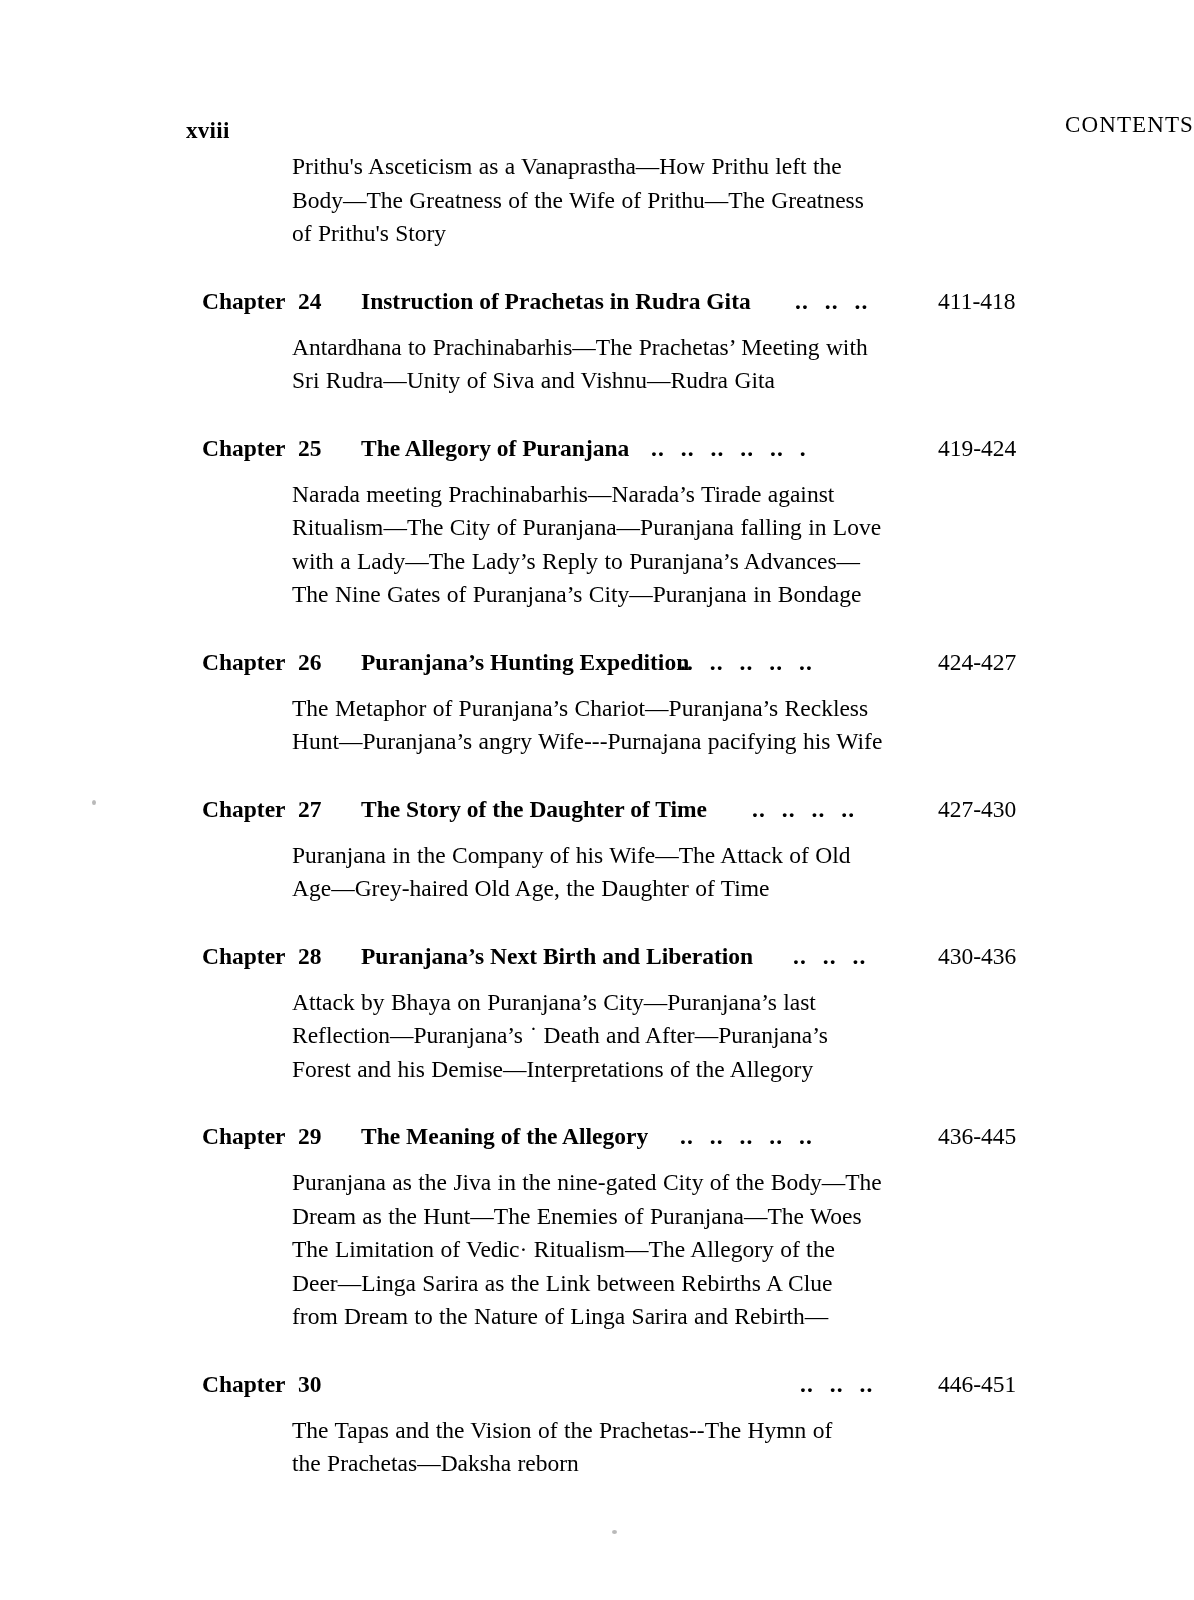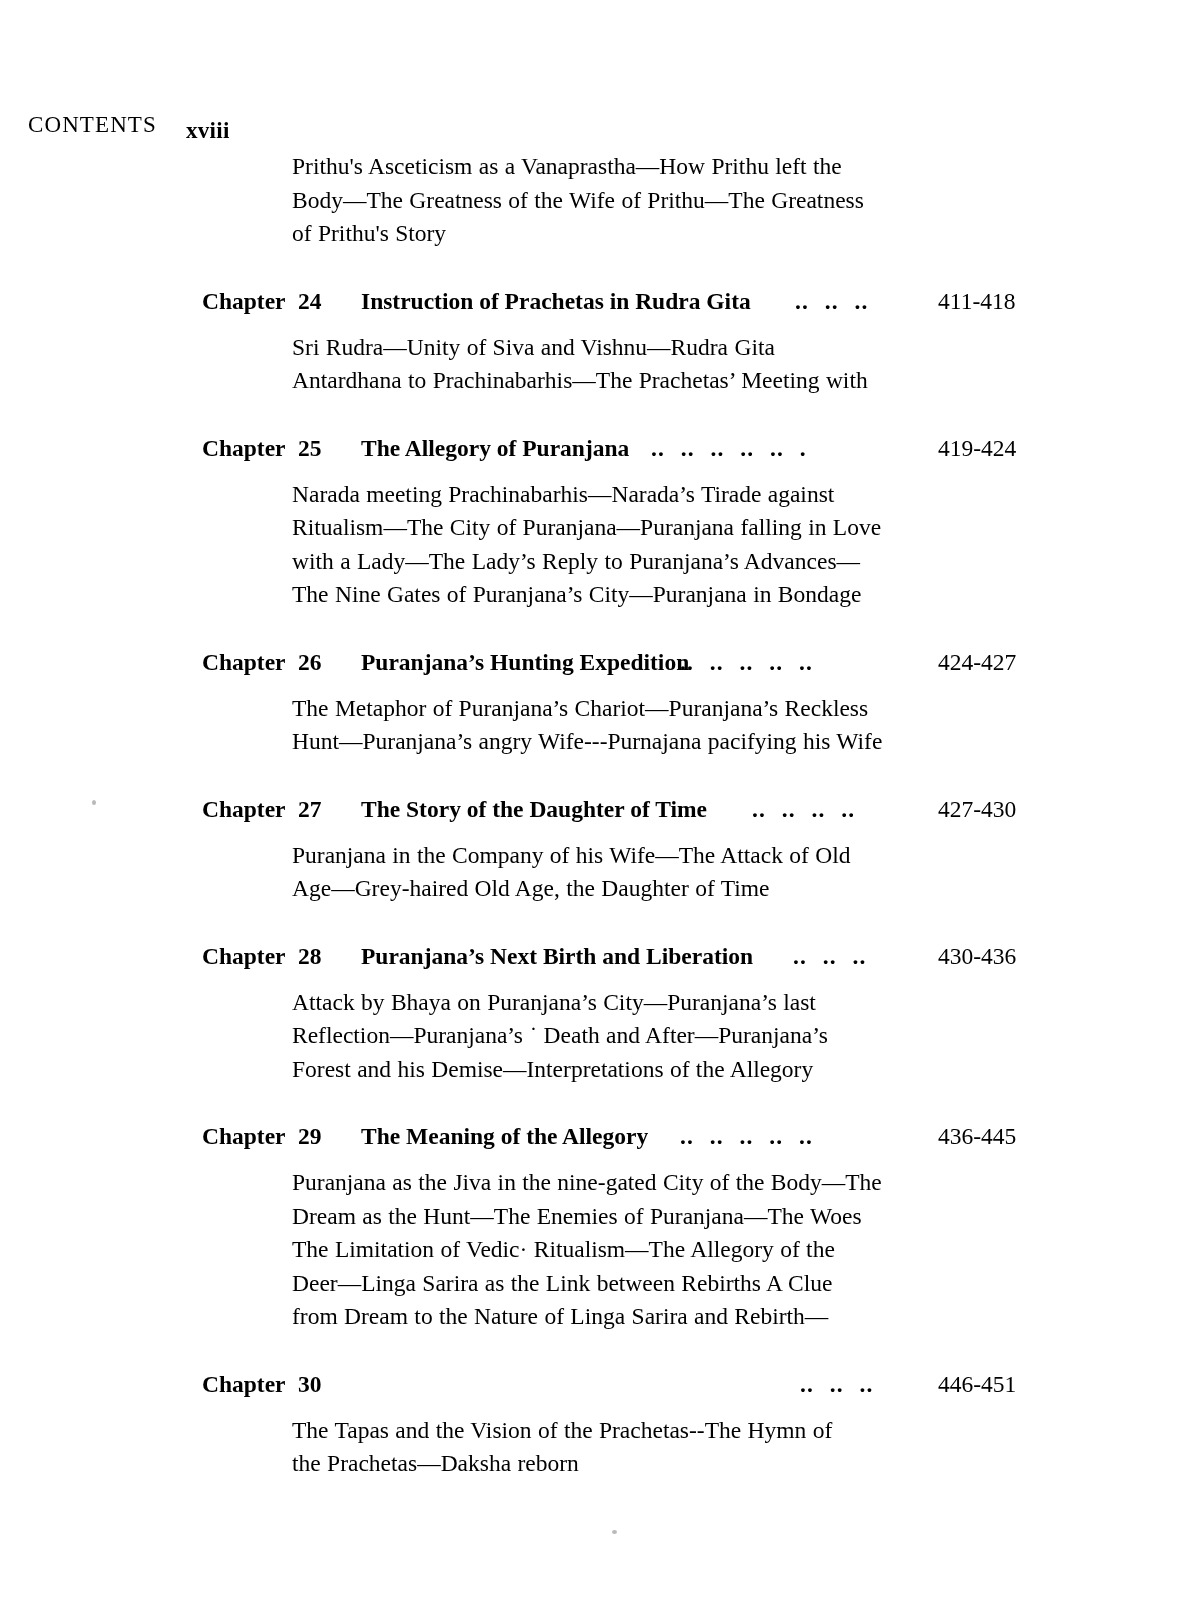--- a/index.html
+++ b/index.html
@@ -38,21 +38,21 @@
     top: 6px;
     font-size: 23px;
     font-weight: bold;
     letter-spacing: 0.3px;
   }
   .contents-title {
     position: absolute;
     left: 0;
     top: 0;
     width: 1194px;
-    text-align: left;
+    text-align: right;
     font-size: 23px;
     letter-spacing: 1.1px;
     padding-left: 28px;
     box-sizing: border-box;
   }
 
   
   .content {
     position: absolute;
     left: 0;
@@ -154,22 +154,22 @@
       </div>
     <div id="entries-root">
         <div class="entry">
           <span class="ch-word">Chapter</span>
           <span class="ch-num">24</span>
           <span class="ch-title">Instruction of Prachetas in Rudra Gita</span>
           <span class="leaders" style="left: 795px;"><span>..</span><span>..</span><span>..</span></span>
           <span class="pages">411-418</span>
         </div>
         <div class="entry-desc">
+          <div class="desc">Antardhana to Prachinabarhis—The Prachetas’ Meeting with</div>
           <div class="desc">Sri Rudra—Unity of Siva and Vishnu—Rudra Gita</div>
-          <div class="desc">Antardhana to Prachinabarhis—The Prachetas’ Meeting with</div>
         </div>
         <div class="entry">
           <span class="ch-word">Chapter</span>
           <span class="ch-num">25</span>
           <span class="ch-title">The Allegory of Puranjana</span>
           <span class="leaders" style="left: 651px;"><span>..</span><span>..</span><span>..</span><span>..</span><span>..</span><span>.</span></span>
           <span class="pages">419-424</span>
         </div>
         <div class="entry-desc">
           <div class="desc">Narada meeting Prachinabarhis—Narada’s Tirade against</div>

